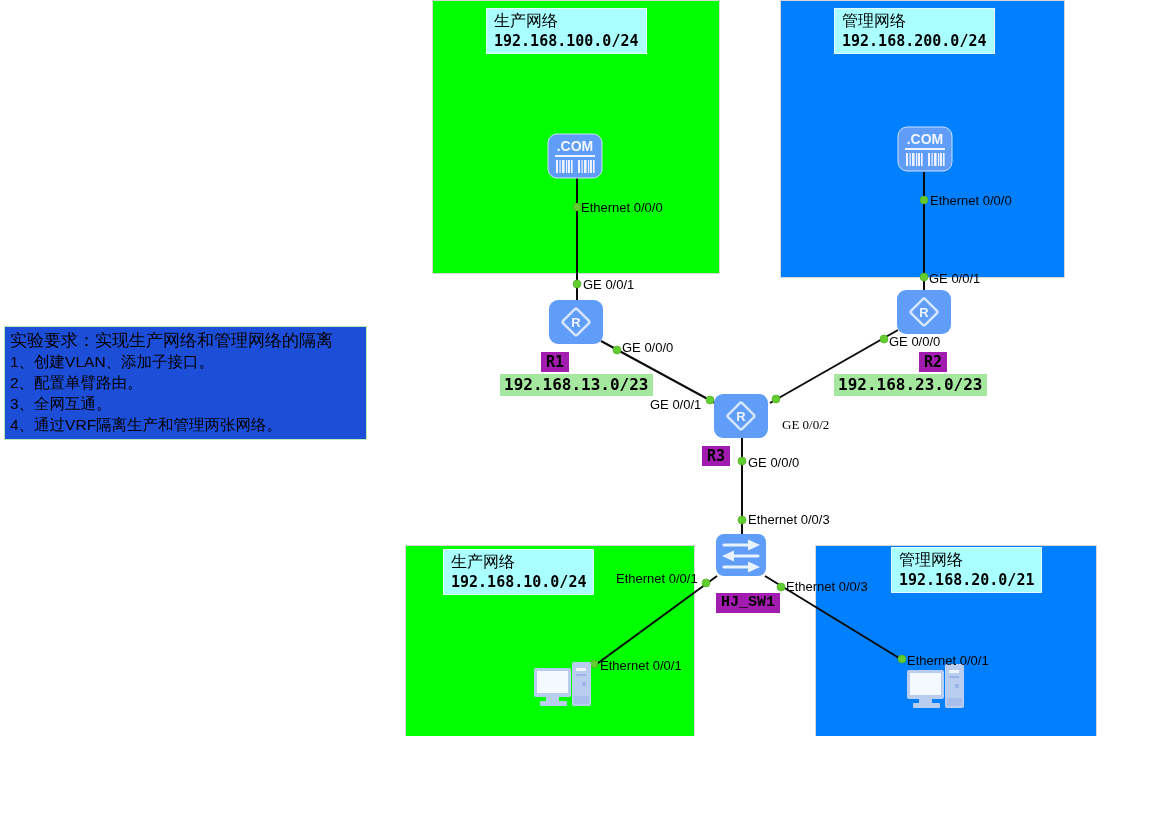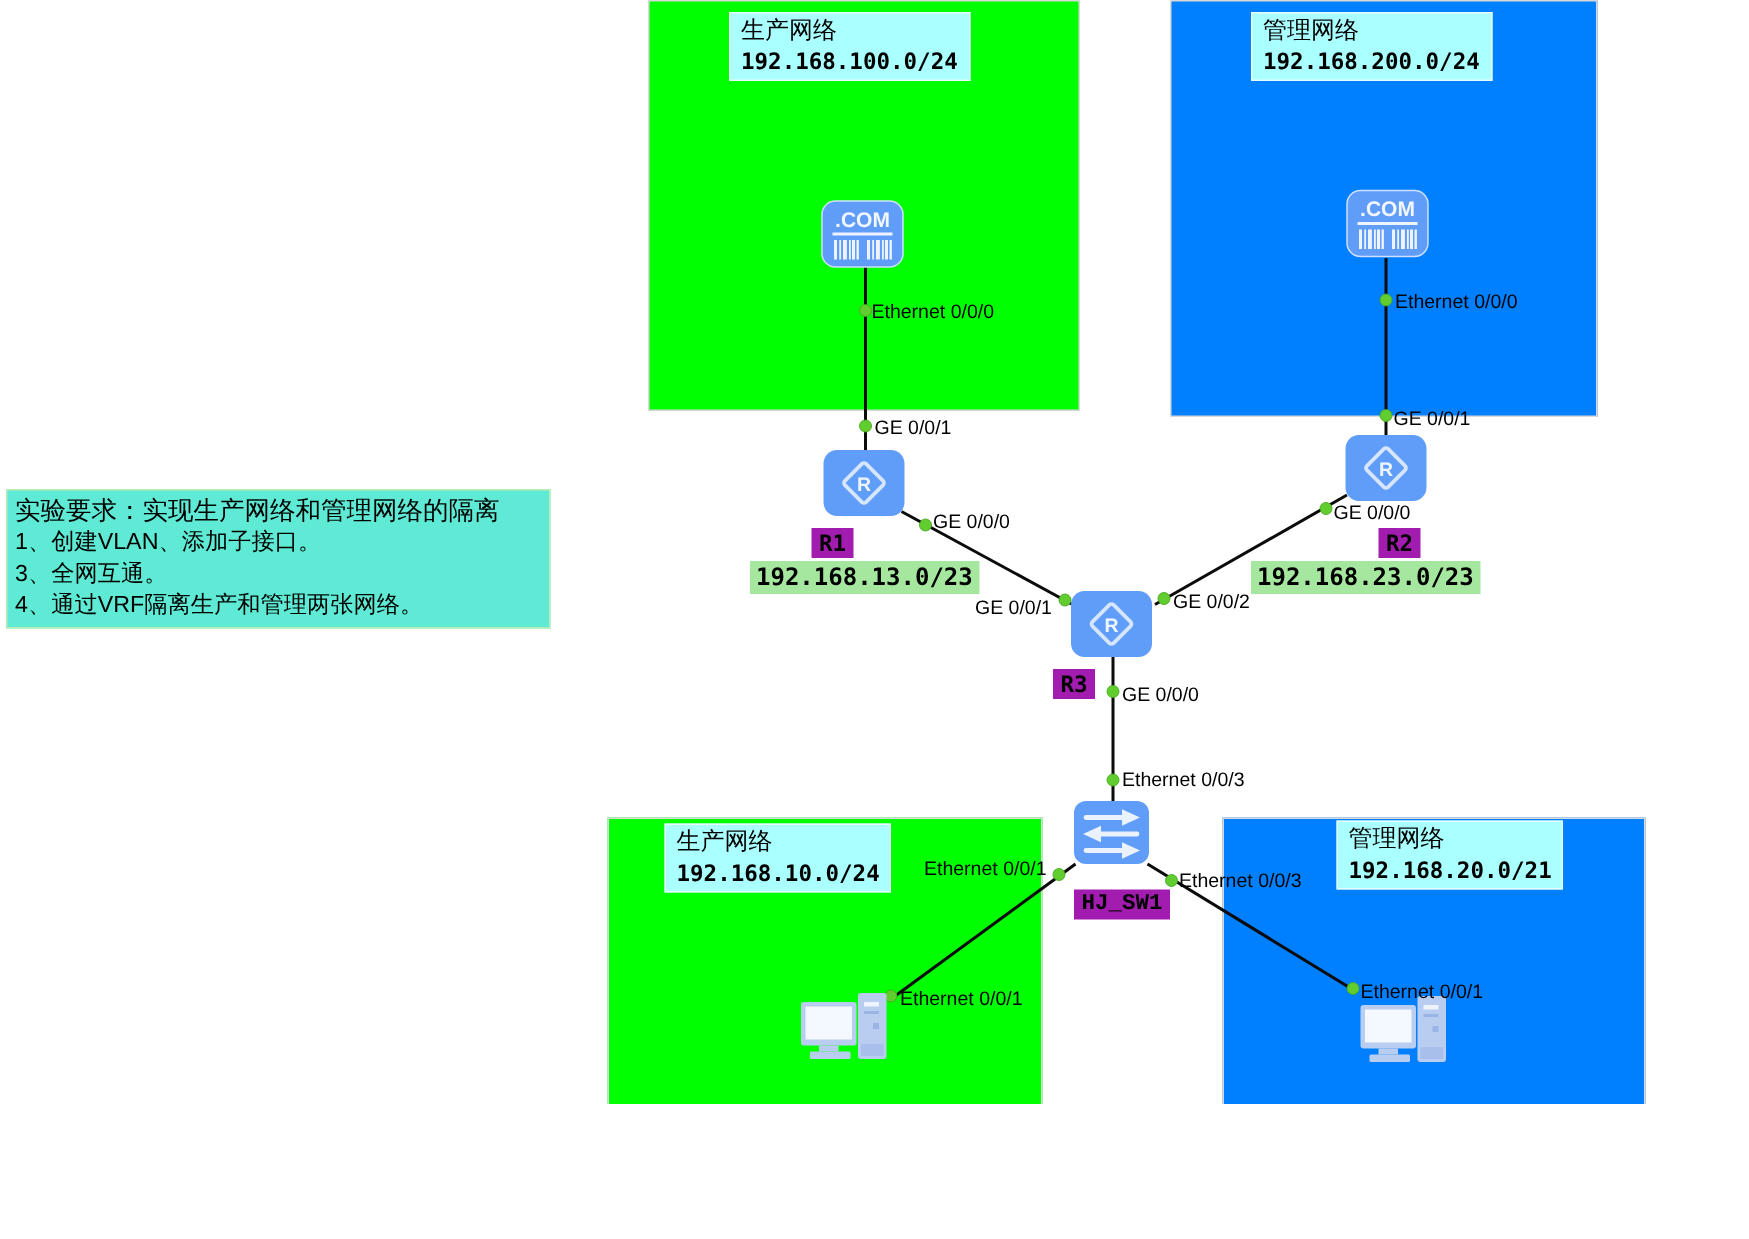--- a/index.html
+++ b/index.html
@@ -10,21 +10,21 @@
   .region{position:absolute;border:1px solid #d8d8d8;}
   .region.green{background:#00ff00;}
   .region.blue{background:#0080ff;}
   .chip{
     position:absolute;background:#aaffff;border:1px solid #e6fbfb;
     padding:2px 7px;line-height:20px;white-space:nowrap;
   }
   .chip .cn{font-size:16px;}
   .chip .mono{font-family:"DejaVu Sans Mono", monospace;font-weight:bold;font-size:15px;}
   .req{
-    position:absolute;left:4px;top:326px;width:352px;background:#5eead4;
+    position:absolute;left:4px;top:326px;width:352px;background:#1d4ed8;
     border:1px solid #b9ecb4;padding:3px 4px 4px 5px;line-height:21px;white-space:nowrap;
   }
   .req .title{font-size:17px;}
   .req .item{font-size:15.5px;}
   .iflabel{
     position:absolute;font-size:13px;white-space:nowrap;color:#000;
   }
   .namechip{
     position:absolute;background:#a21caf;color:#000;
     font-family:"DejaVu Sans Mono", monospace;font-weight:bold;font-size:15px;
@@ -63,20 +63,21 @@
     <div class="mono">192.168.10.0/24</div>
   </div>
   <div class="chip" style="left:891px;top:547px;">
     <div class="cn">管理网络</div>
     <div class="mono">192.168.20.0/21</div>
   </div>
 
   <div class="req">
     <div class="title">实验要求：实现生产网络和管理网络的隔离</div>
     <div class="item">1、创建VLAN、添加子接口。</div>
+    <div class="item">2、配置单臂路由。</div>
     <div class="item">3、全网互通。</div>
     <div class="item">4、通过VRF隔离生产和管理两张网络。</div>
   </div>
 
   <svg class="links" width="1166" height="826">
     <line x1="577" y1="178" x2="577" y2="302"></line>
     <line x1="601" y1="341" x2="715" y2="403"></line>
     <line x1="924" y1="172" x2="924" y2="293"></line>
     <line x1="898" y1="330" x2="770" y2="403"></line>
     <line x1="742" y1="437" x2="742" y2="534"></line>
@@ -209,21 +210,21 @@
     </svg>
   </div>
 
   <span class="iflabel" style="left:581px;top:200px;">Ethernet 0/0/0</span>
   <span class="iflabel" style="left:583px;top:277px;">GE 0/0/1</span>
   <span class="iflabel" style="left:622px;top:340px;">GE 0/0/0</span>
   <span class="iflabel" style="left:930px;top:193px;">Ethernet 0/0/0</span>
   <span class="iflabel" style="left:929px;top:271px;">GE 0/0/1</span>
   <span class="iflabel" style="left:889px;top:334px;">GE 0/0/0</span>
   <span class="iflabel" style="left:650px;top:397px;">GE 0/0/1</span>
-  <span class="iflabel" style="left:782px;top:393px;">GE 0/0/2</span>
+  <span class="iflabel" style="left:782px;top:417px;font-family:Liberation Serif, serif;">GE 0/0/2</span>
   <span class="iflabel" style="left:748px;top:455px;">GE 0/0/0</span>
   <span class="iflabel" style="left:748px;top:512px;">Ethernet 0/0/3</span>
   <span class="iflabel" style="left:616px;top:571px;">Ethernet 0/0/1</span>
   <span class="iflabel" style="left:786px;top:579px;">Ethernet 0/0/3</span>
   <span class="iflabel" style="left:600px;top:658px;">Ethernet 0/0/1</span>
   <span class="iflabel" style="left:907px;top:653px;">Ethernet 0/0/1</span>
 
   <span class="namechip" style="left:541px;top:352px;">R1</span>
   <span class="namechip" style="left:919px;top:352px;">R2</span>
   <span class="namechip" style="left:702px;top:446px;">R3</span>

